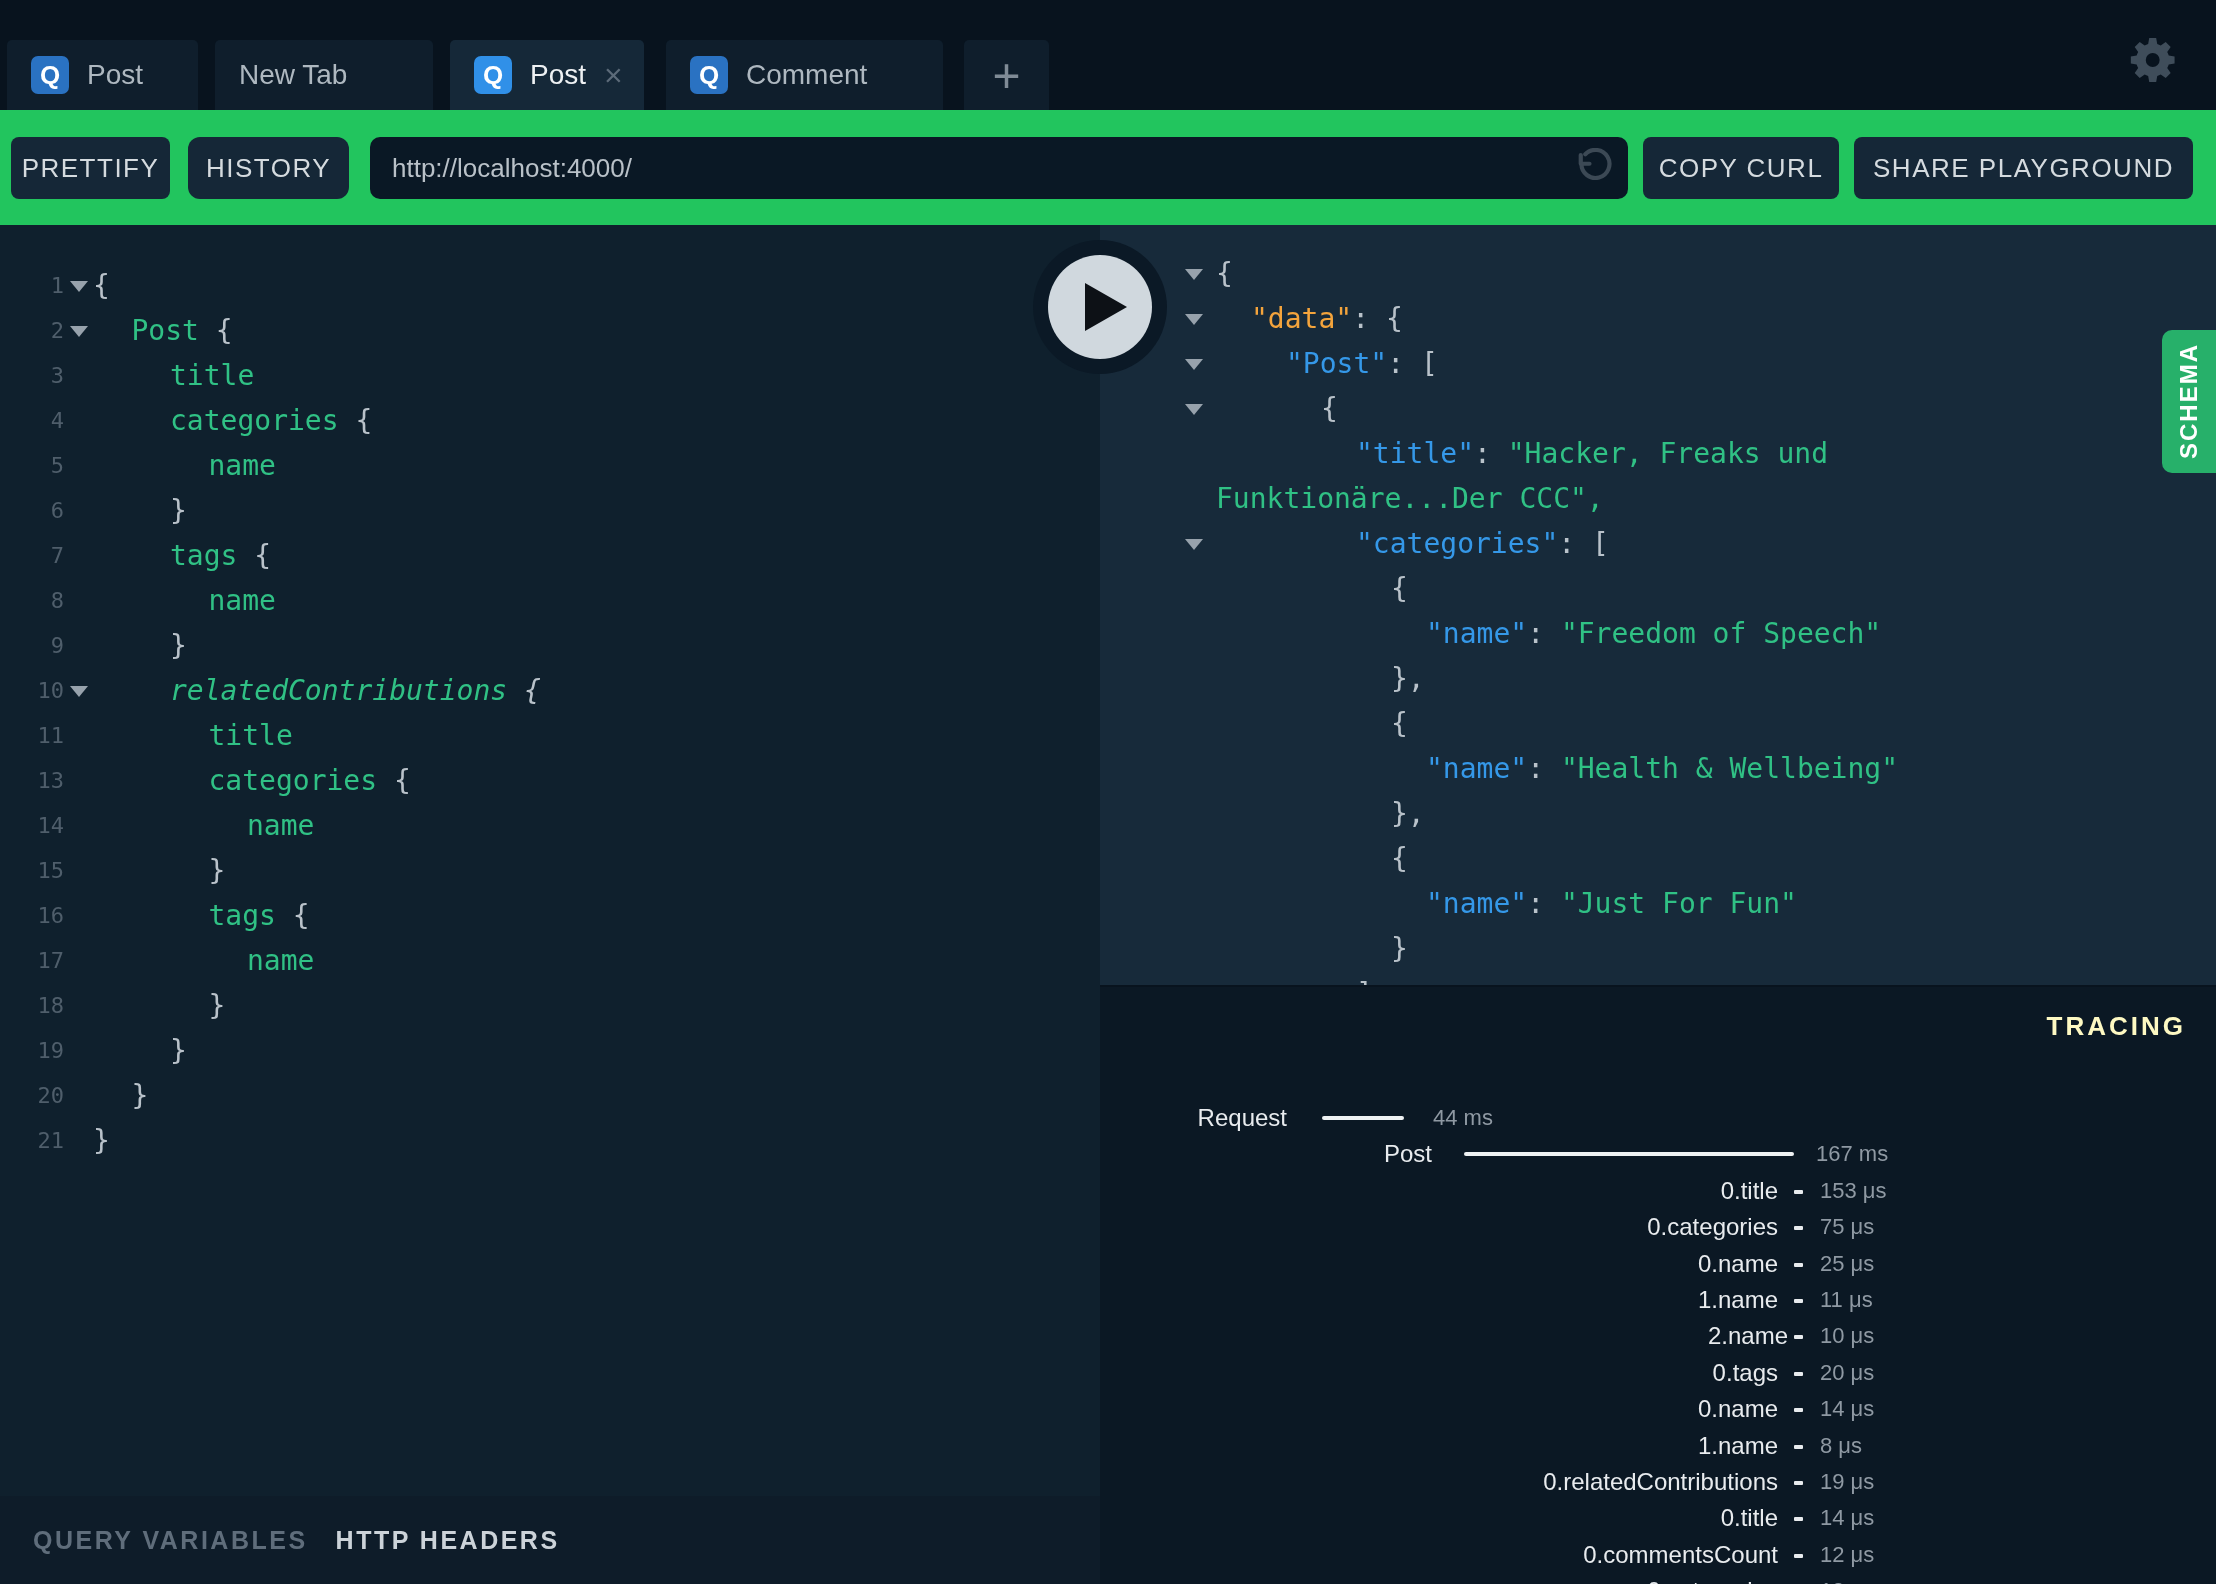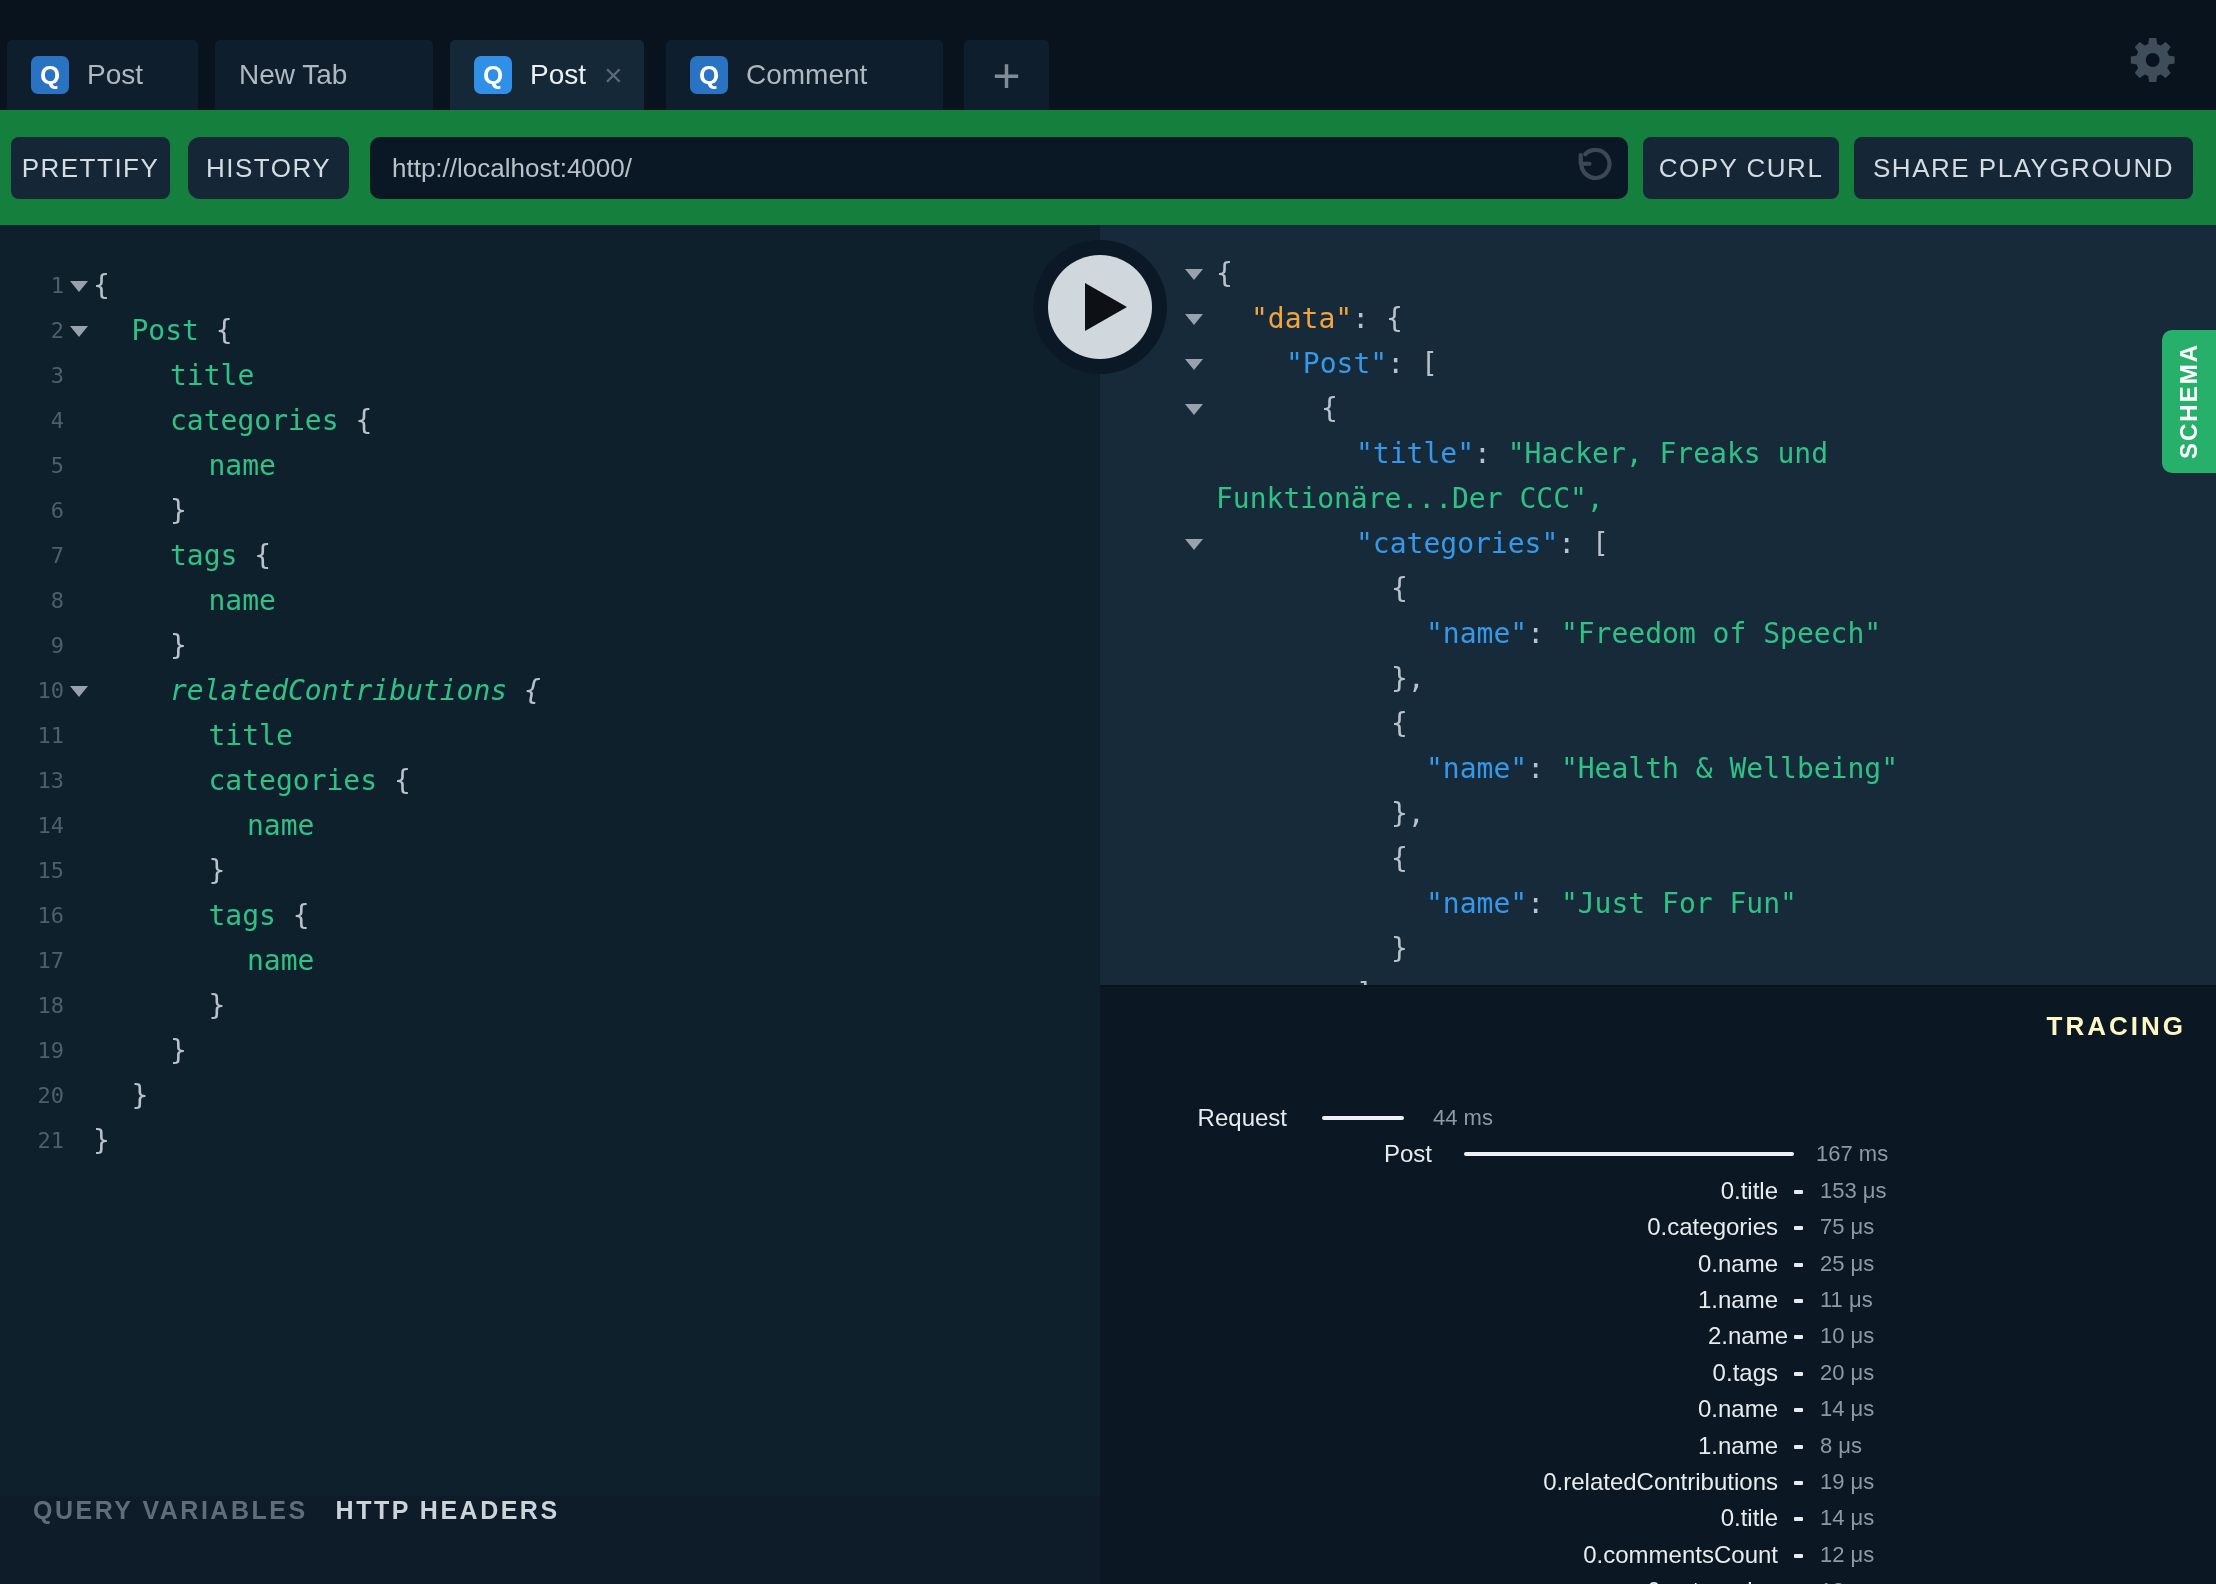--- a/index.html
+++ b/index.html
@@ -17,21 +17,21 @@
             font-weight:bold; font-size:26px; display:flex; align-items:center; justify-content:center;
             margin-right:18px; flex:none; }
   .tab.active .qbadge { background:#3090e8; }
   .tab-close { color:#5c6b79; font-size:32px; margin-left:18px; line-height:1; cursor:pointer; }
   .plus-tab { position:absolute; top:40px; height:70px; background:#0f1e2c; border-radius:5px 5px 0 0;
               display:flex; align-items:center; justify-content:center; color:#7f8b96;
               font-size:48px; font-weight:300; cursor:pointer; }
   .gear { position:absolute; left:2128px; top:34px; width:52px; height:52px; cursor:pointer; }
 
   
-  .toolbar { position:absolute; left:0; top:110px; width:2216px; height:115px; background:#15803d;padding-left:14px; }
+  .toolbar { position:absolute; left:0; top:110px; width:2216px; height:115px; background:#22c55e;padding-left:14px; }
   .tbtn { position:absolute; top:27px; height:62px; background:#152737; border-radius:8px;
           color:#d5dbdf; font-size:26px; letter-spacing:1.5px; display:flex; align-items:center;
           justify-content:center; cursor:pointer; }
   #btn-prettify { left:11px;  width:159px; }
   #btn-history  { left:188px; width:161px;border-radius:12px; }
   #btn-copycurl { left:1643px; width:196px; }
   #btn-share    { left:1854px; width:339px; }
   #url-box { position:absolute; left:370px; top:27px; width:1258px; height:62px; background:#0a1825;
              border:none; outline:none; border-radius:10px; color:#b9c1c8; font-size:26px;
              font-family:"Liberation Sans", sans-serif; padding:0 70px 0 22px; }
@@ -74,21 +74,21 @@
                    font-weight:700; letter-spacing:3px; }
   .trace-rows { position:absolute; top:113px; left:0; right:0; }
   .trace-row { position:relative; height:36.4px; line-height:36.4px; font-size:24px; color:#e8ebee; }
   .t-label { position:absolute; white-space:nowrap; }
   .t-bar { position:absolute; top:16px; height:4px; background:#eef1f3; border-radius:2px; }
   .t-dash { position:absolute; top:17px; width:9px; height:4px; background:#e8ebee; border-radius:1px; }
   .t-val { position:absolute; color:#8f99a3; font-size:22px; }
 
   
   .bottombar { position:absolute; left:0; top:1496px; width:1100px; height:88px; background:#0e1c29;
-               display:flex; align-items:flex-start; }
+               display:flex; align-items:center; }
   .footer-label { font-size:25px; font-weight:600; letter-spacing:2.5px; cursor:pointer; }
   #qv-label { margin-left:33px; color:#5f6d7b; }
   #hh-label { margin-left:28px; color:#ccd3d9; }
 </style>
 </head>
 <body>
 
 <div class="tabbar">
   <div id="tabs-container">
       <div class="tab" style="left: 7px; width: 191px;">

